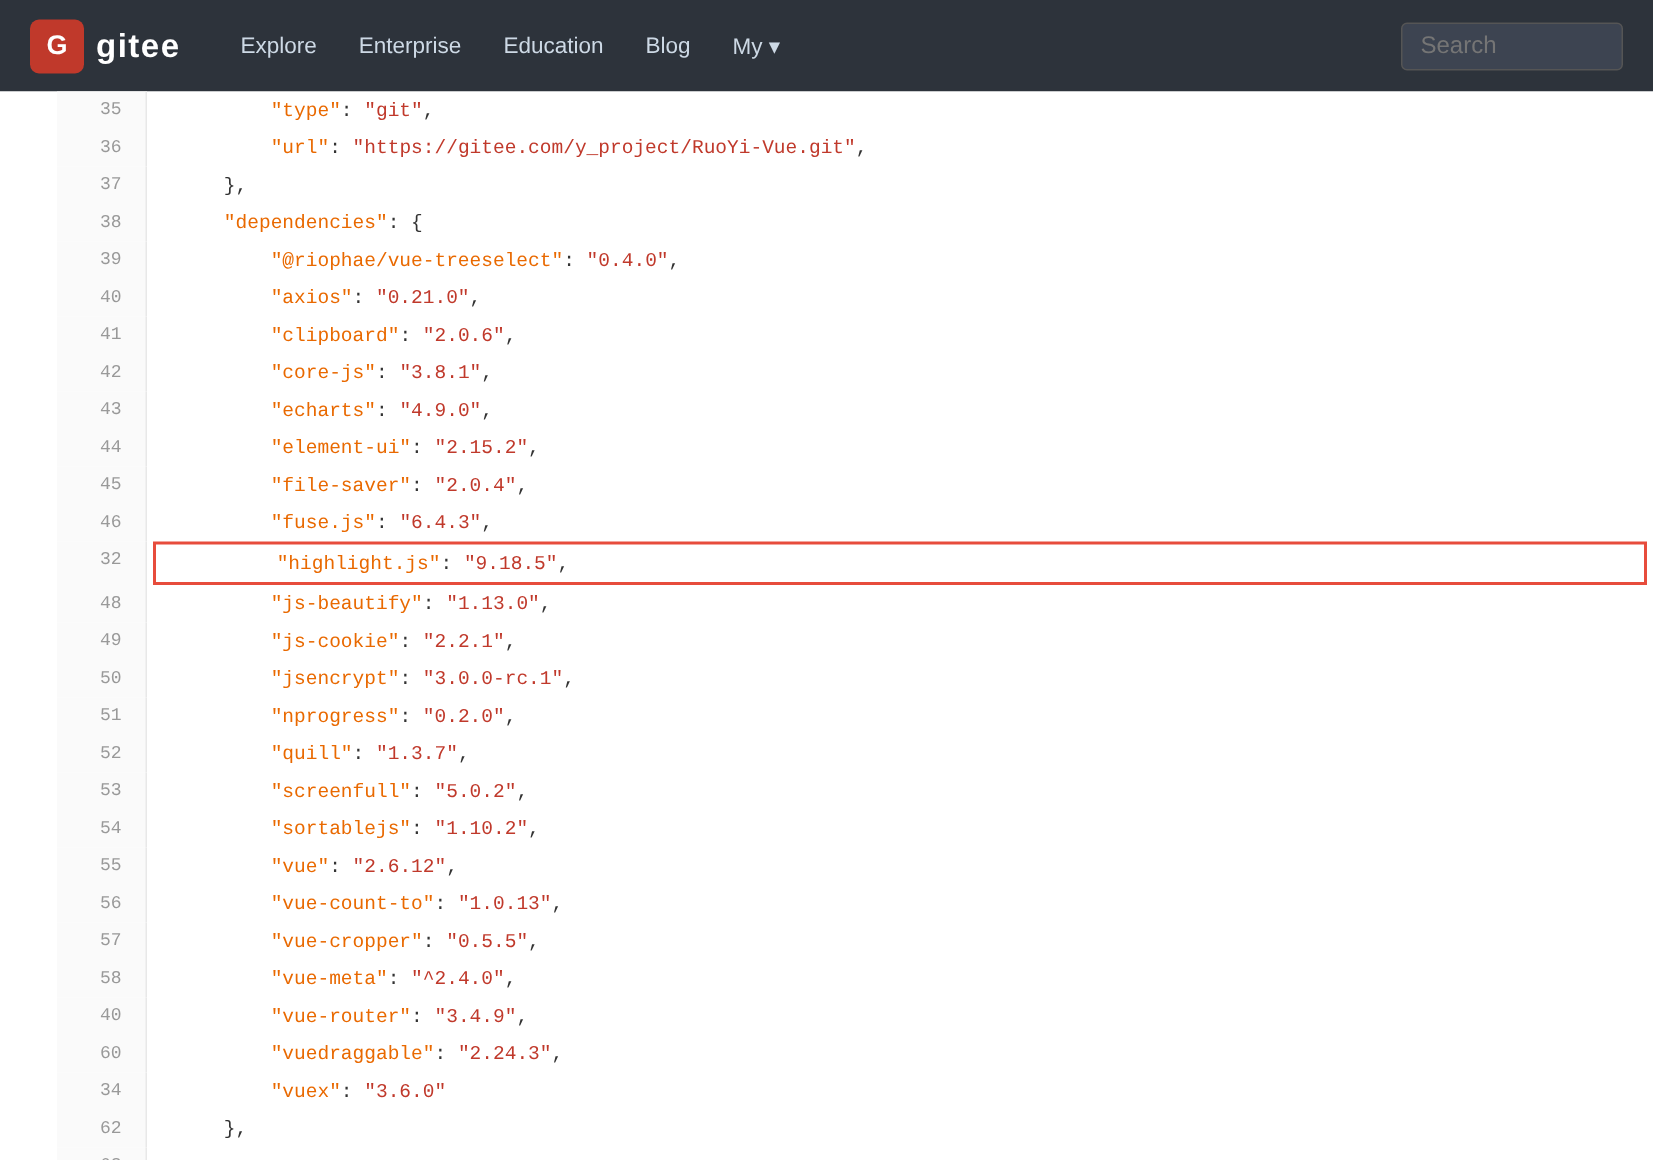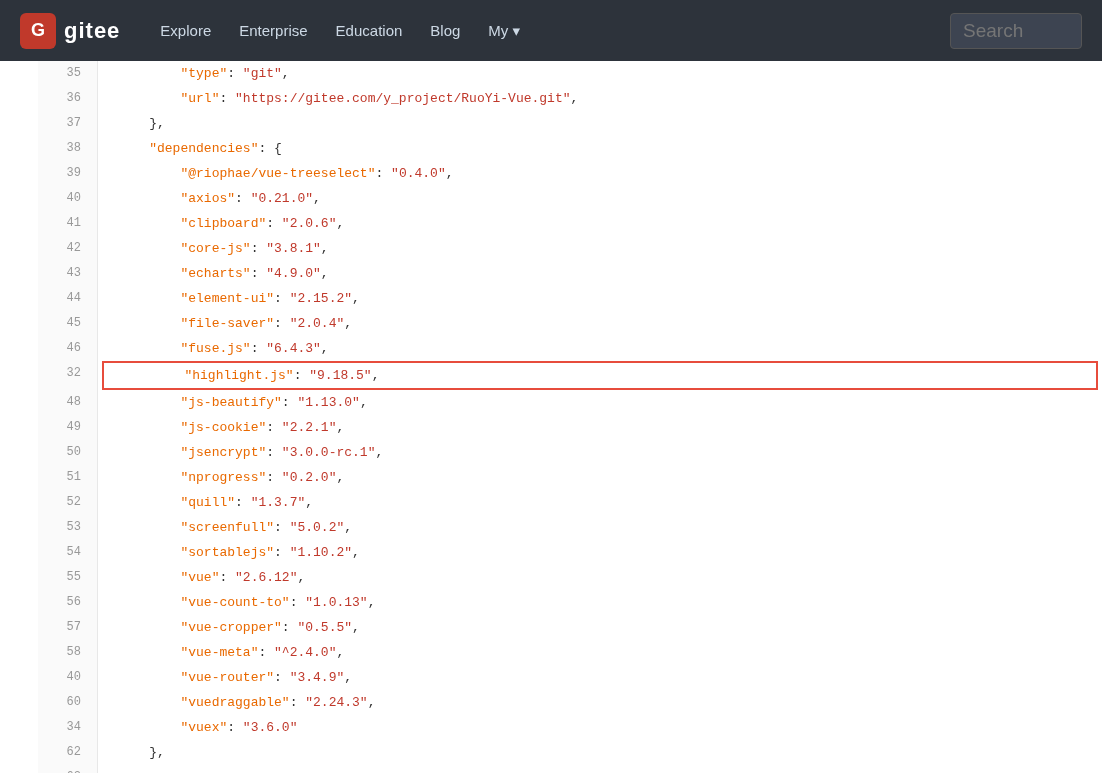--- a/index.html
+++ b/index.html
@@ -58,22 +58,22 @@
       gap: 4px;
       text-align: right;
     }
     .search-box {
       margin-left: auto;
       background: #3d4451;
       border: 1px solid #555;
       border-radius: 4px;
       padding: 6px 12px;
       color: #14b8a6;
-      font-size: 19px;
-      width: 132px;
+      font-size: 16px;
+      width: 148px;
     }
 
     
     .code-container {
       background: #fff;
       font-family: 'Courier New', Courier, monospace;
       font-size: 13px;
       line-height: 25px;
     }
     .code-line {

